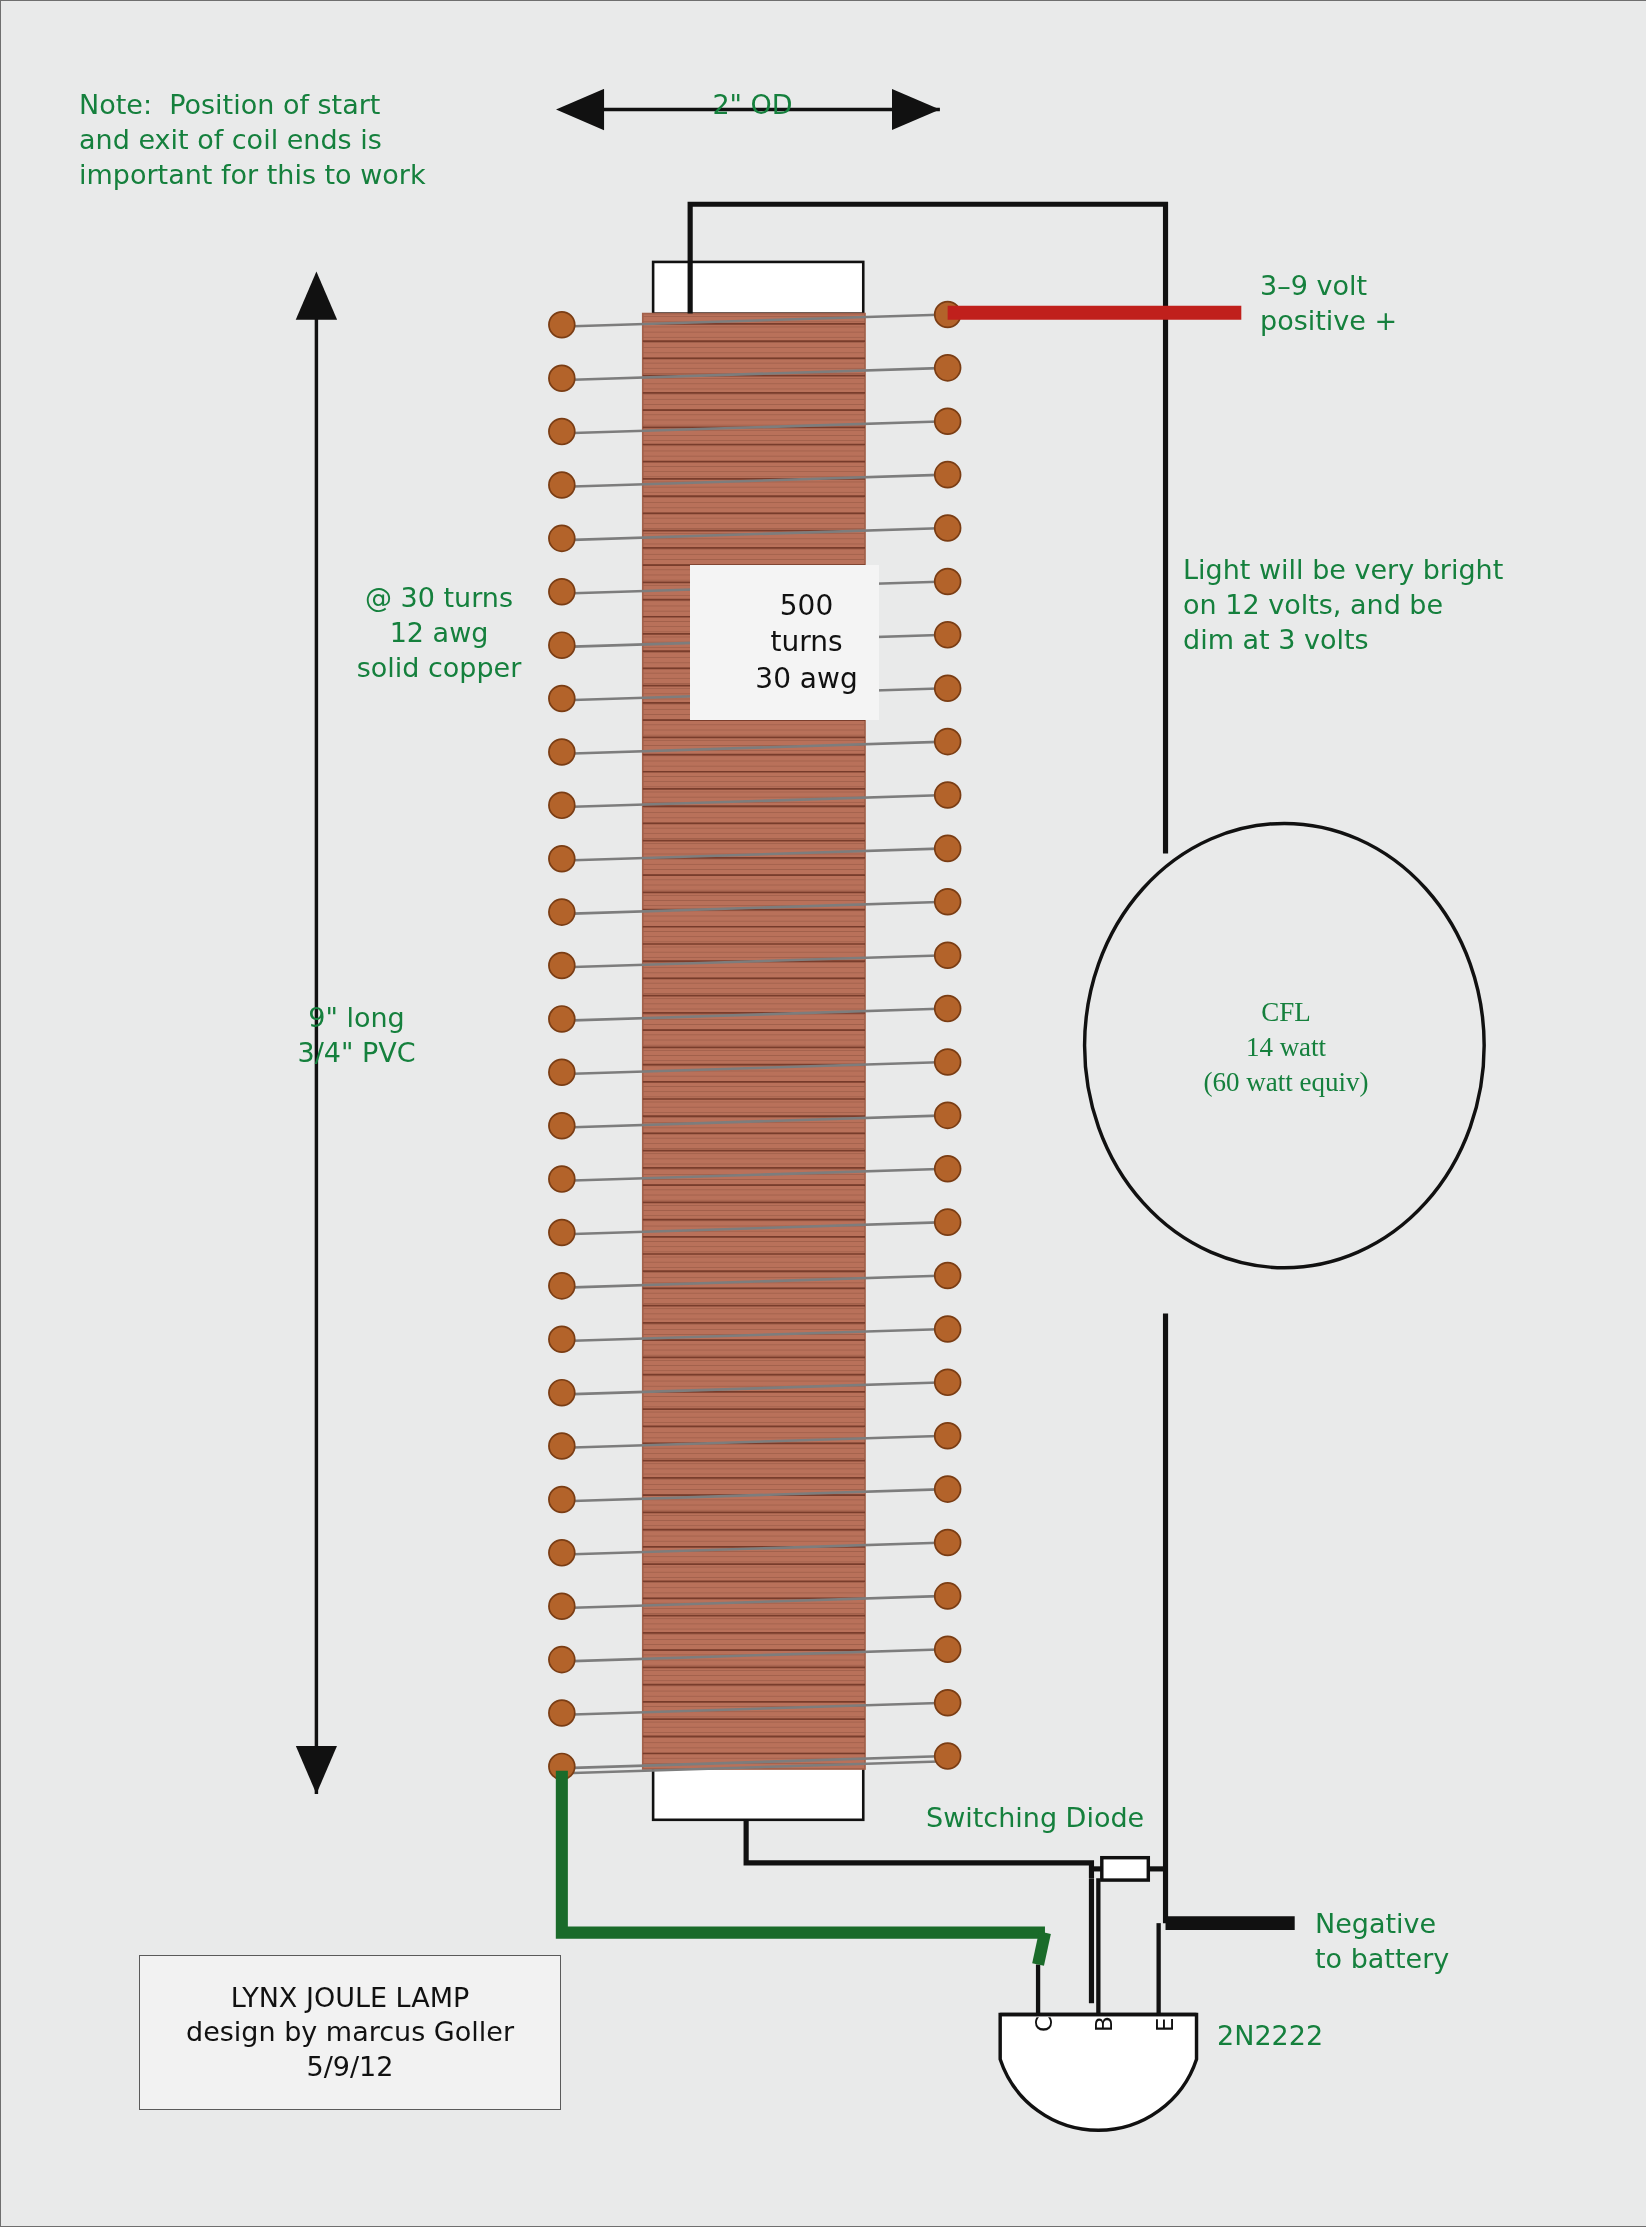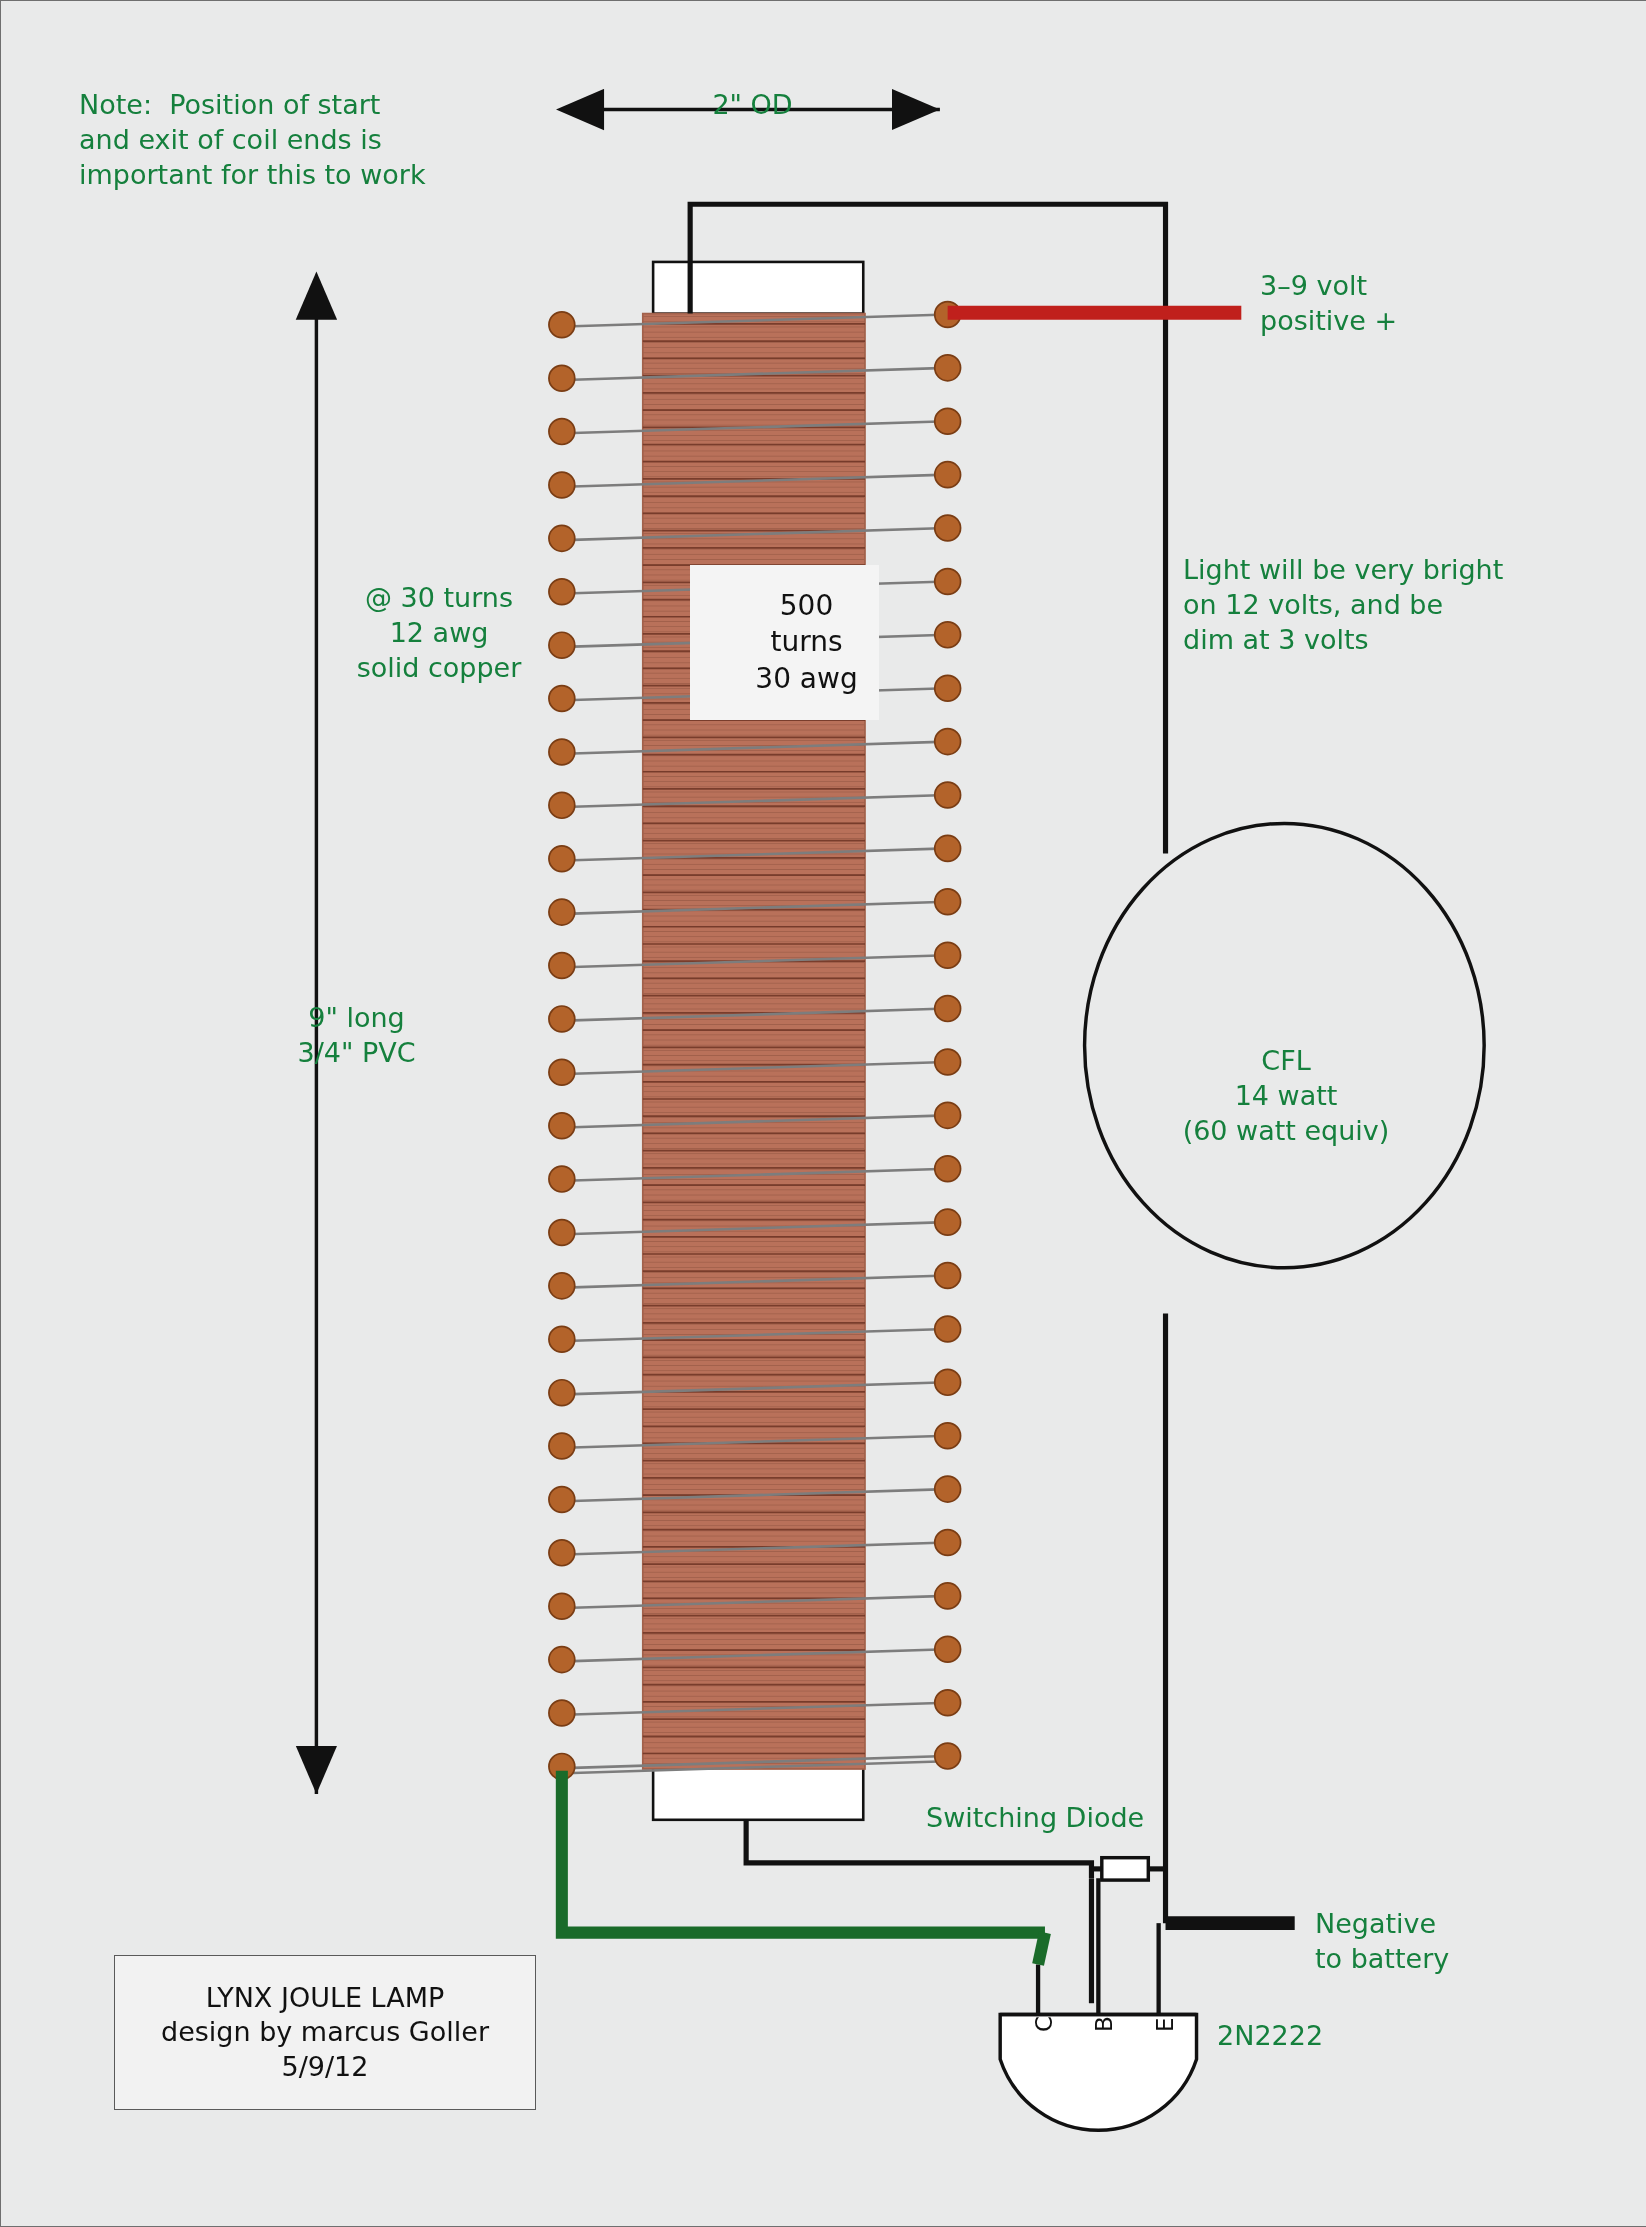--- a/index.html
+++ b/index.html
@@ -341,35 +341,35 @@
   <div class="txt center" style="left:239px; top:999px; width:233px;">9" long
 3/4" PVC</div>
 
   <div class="txt" style="left:1259px; top:267px;">3–9 volt
 positive +</div>
 
   <div class="txt" style="left:1182px; top:551px;">Light will be very bright
 on 12 volts, and be
 dim at 3 volts</div>
 
-  <div class="txt center" style="left:1147px; top:1042px; width:276px;">CFL
+  <div class="txt center" style="left:1147px; top:994px; width:276px;font-family:Liberation Serif, serif;">CFL
 14 watt
 (60 watt equiv)</div>
 
   <div class="txt" style="left:925px; top:1799px;">Switching Diode</div>
 
   <div class="txt" style="left:1216px; top:2017px;">2N2222</div>
 
   <div class="txt" style="left:1314px; top:1905px;">Negative
 to battery</div>
 
   <div class="term" style="left:1030px; top:2031px; transform:rotate(-90deg); transform-origin:left top;">C</div>
   <div class="term" style="left:1090px; top:2031px; transform:rotate(-90deg); transform-origin:left top;">B</div>
   <div class="term" style="left:1151px; top:2031px; transform:rotate(-90deg); transform-origin:left top;">E</div>
 
-  <div class="boxlabel" style="left:113px; top:1954px; width:422px; height:155px; flex-direction:column;">
+  <div class="boxlabel" style="left:138px; top:1954px; width:422px; height:155px; flex-direction:column;">
     <div>LYNX JOULE LAMP</div>
     <div>design by marcus Goller</div>
     <div>5/9/12</div>
   </div>
 
 </div>
 
 
 </body></html>

